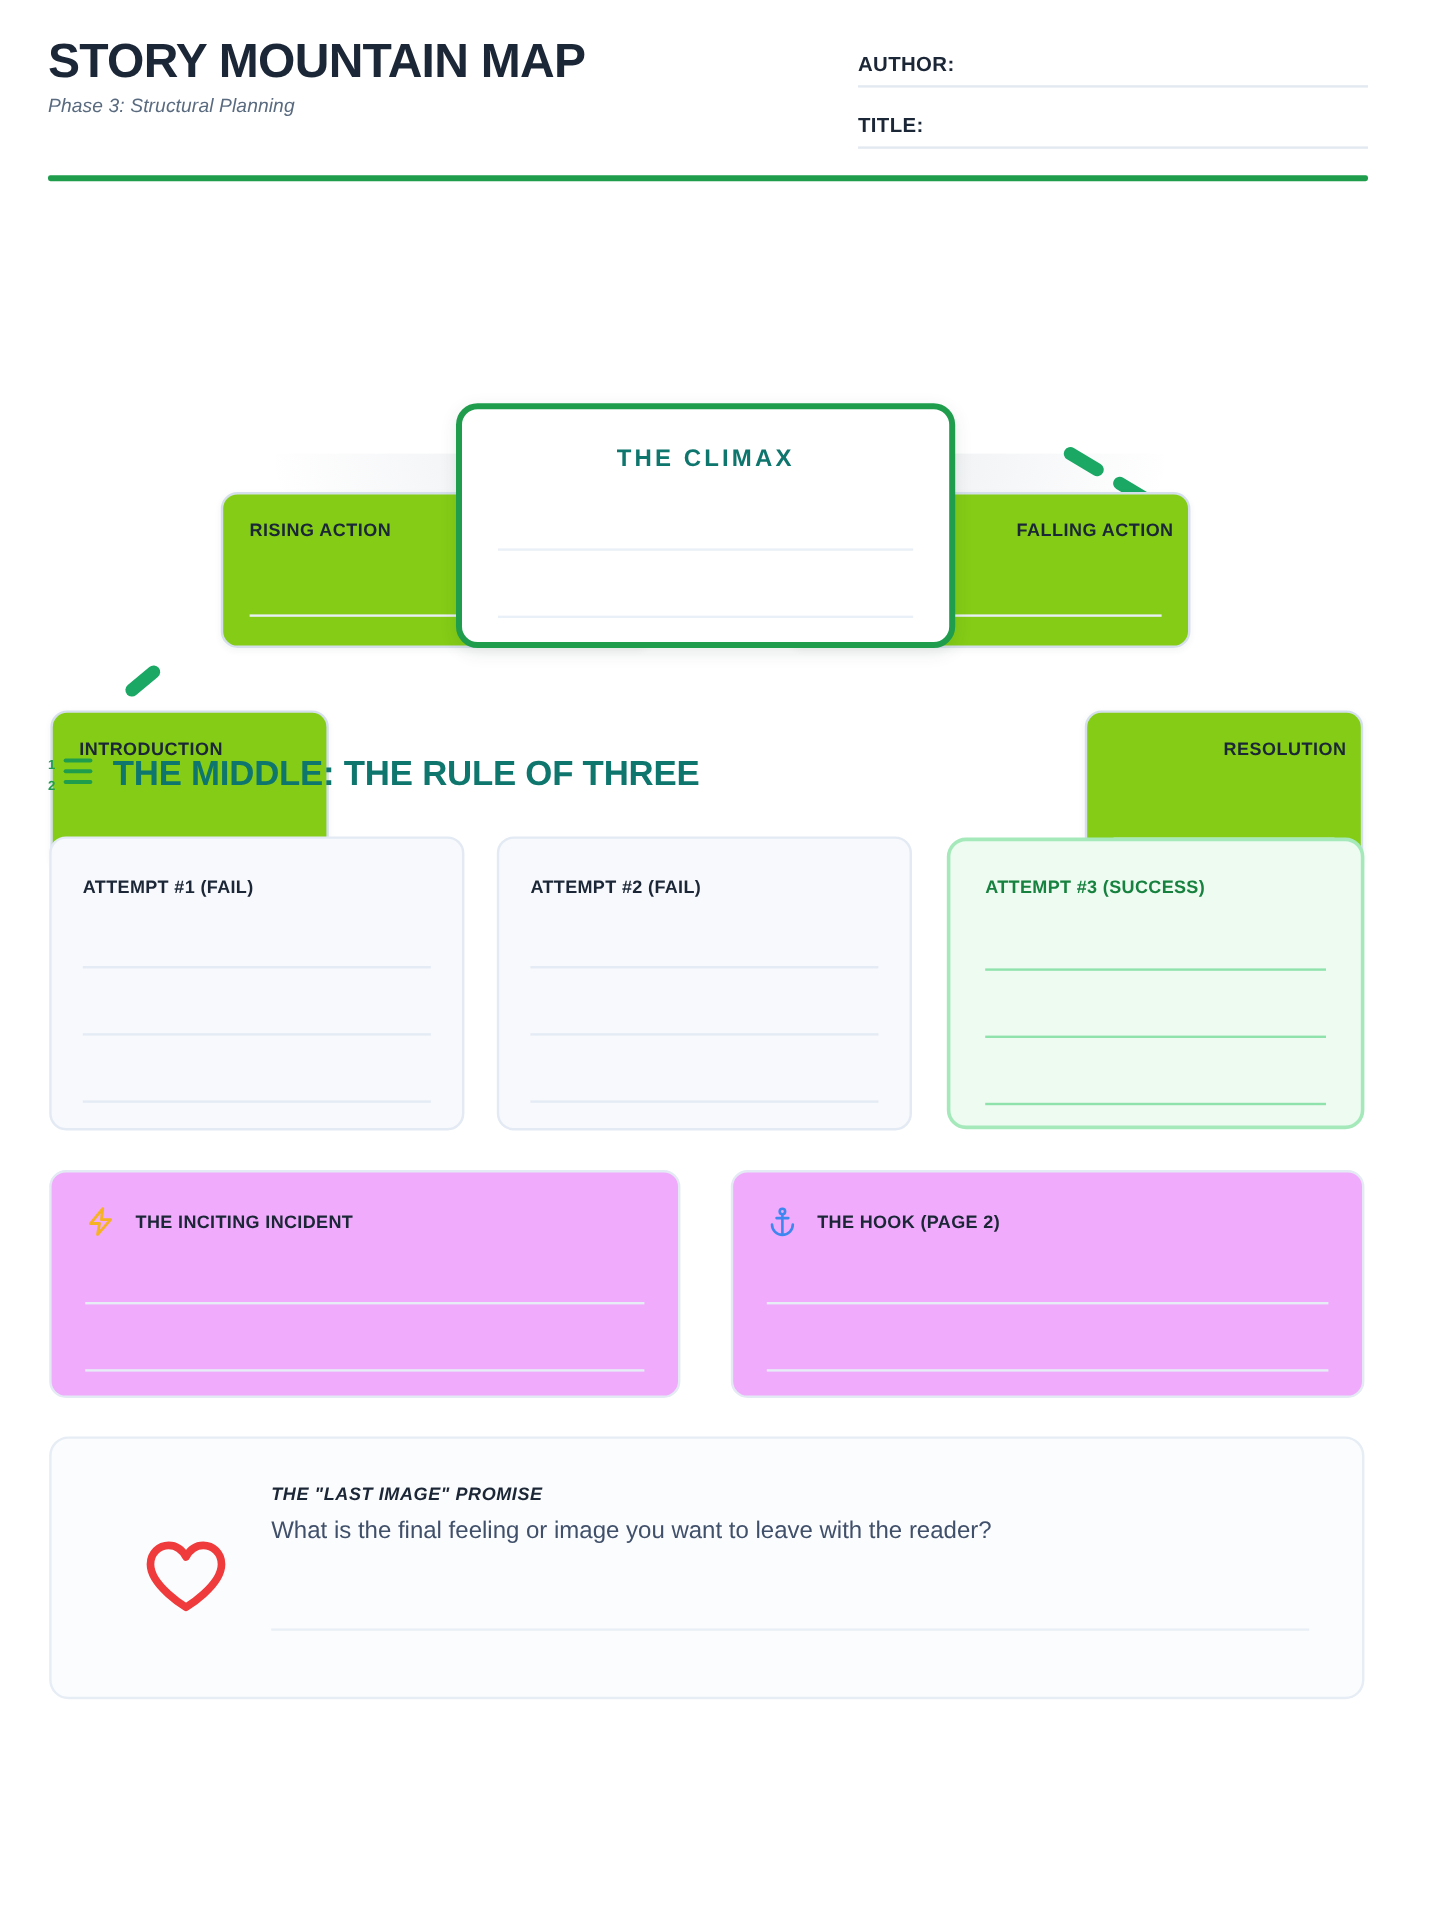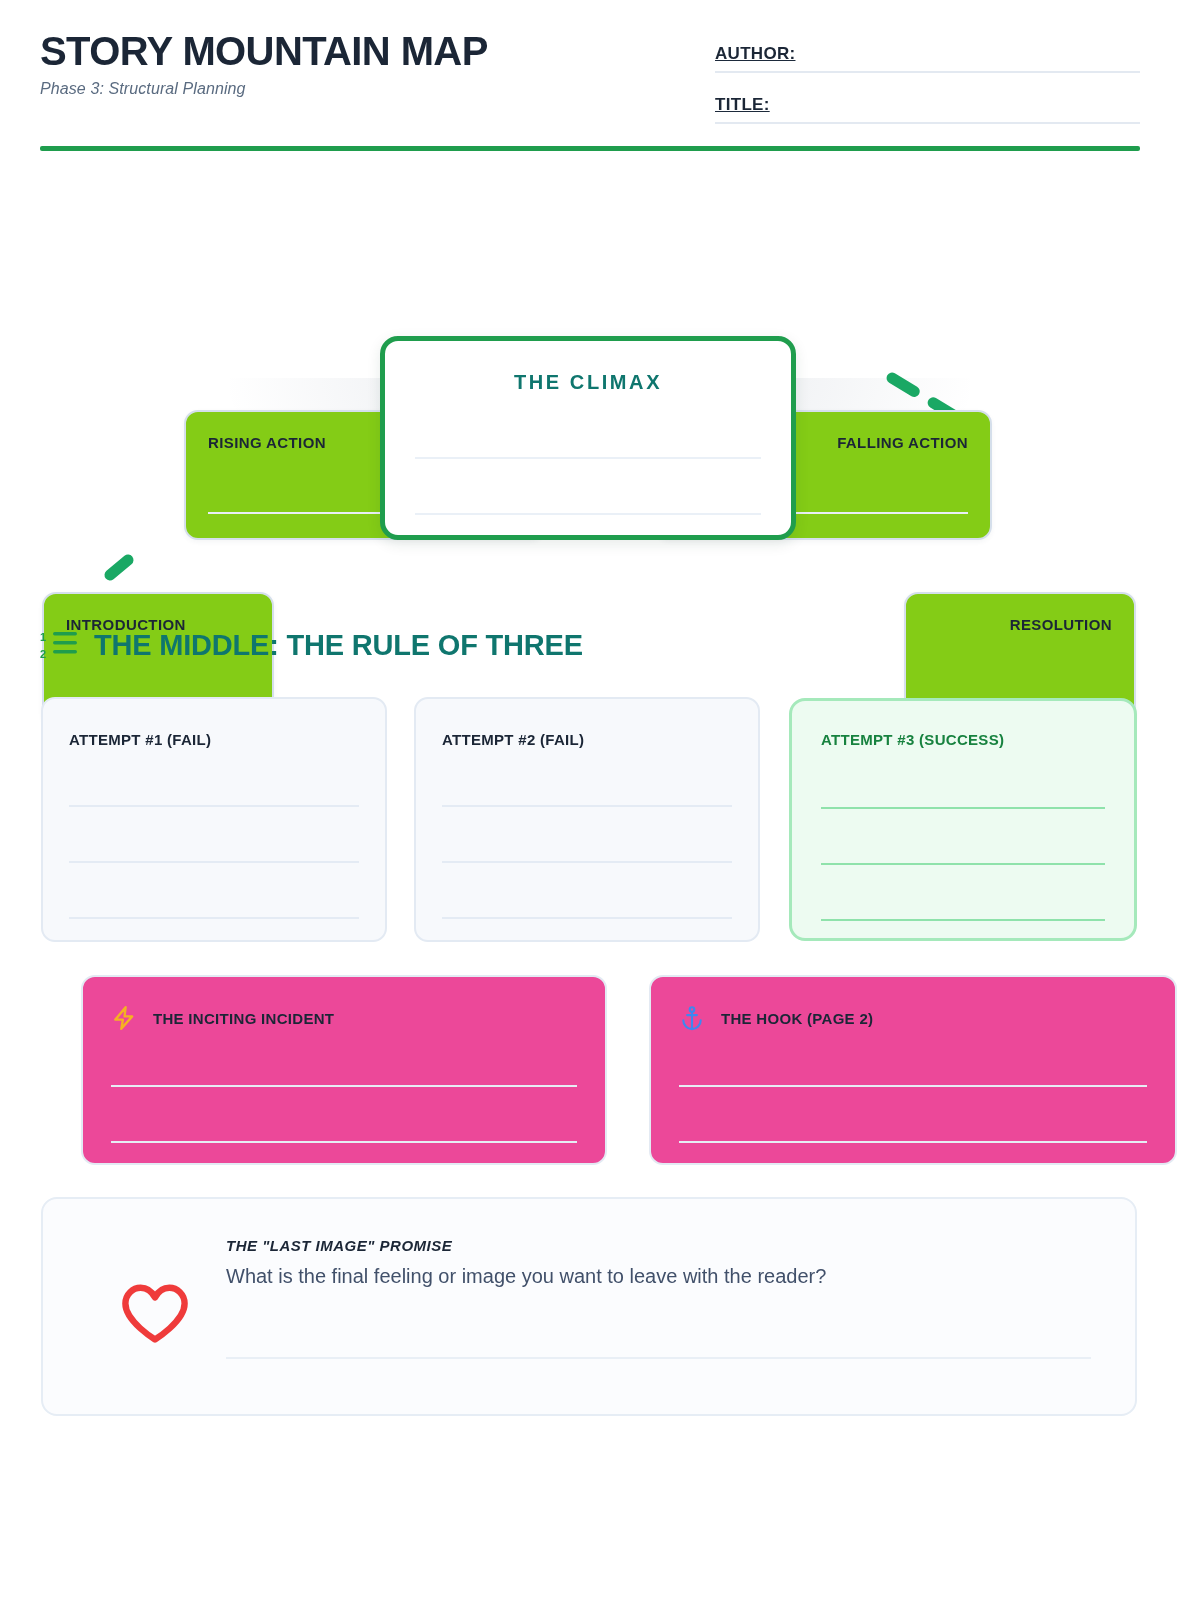--- a/index.html
+++ b/index.html
@@ -44,21 +44,20 @@
     margin-top: 8px;
     font-size: 16px;
     font-style: italic;
     font-weight: 500;
     color: #5a6b80;
     letter-spacing: 0.1px;
   }
   .header-right {
     width: 425px;
     padding-top: 18px;
-    text-decoration: underline;
   }
   .field-row {
     display: flex;
     align-items: baseline;
     border-bottom: 2px solid #e3e9f1;
     padding-bottom: 7px;
     margin-bottom: 22px;
   }
   .field-row:last-child { margin-bottom: 0; align-items: flex-end; }
   .field-label {
@@ -109,21 +108,21 @@
   .node-label {
     position: absolute;
     top: 22px;
     font-size: 15px;
     font-weight: 800;
     letter-spacing: 0.4px;
     color: #1b2636;
     white-space: nowrap;
   }
   .node-label.left  { left: 22px; }
-  .node-label.right { right: 22px; }
+  .node-label.right { right: 12px; }
   .node-line {
     position: absolute;
     left: 22px; right: 22px;
     height: 0;
     border-bottom: 2px solid #e9eff6;
   }
 
   #node-rising  { left: 184px; top: 250px; width: 360px; height: 130px; }
   #node-rising .node-line { bottom: 24px; }
 
@@ -223,24 +222,23 @@
     left: 29px; right: 29px;
     border-bottom: 2px solid #8fe2ab;
   }
   #attempt-3 .attempt-line.a { top: 106px; }
   #attempt-3 .attempt-line.b { top: 162px; }
   #attempt-3 .attempt-line.c { top: 218px; }
 
   
   .beat {
     position: absolute;
-    background: #ec4899;
+    background: #f0abfc;
     border: 2px solid #e3eaf3;
     border-radius: 14px;
-    margin-left: 40px;
   }
   #beat-inciting { left: 41px; top: 975px; width: 526px; height: 190px; }
   #beat-hook     { left: 609px; top: 975px; width: 528px; height: 190px; }
   .beat-head {
     position: absolute;
     left: 28px; top: 28px;
     display: flex;
     align-items: center;
     gap: 16px;
   }

